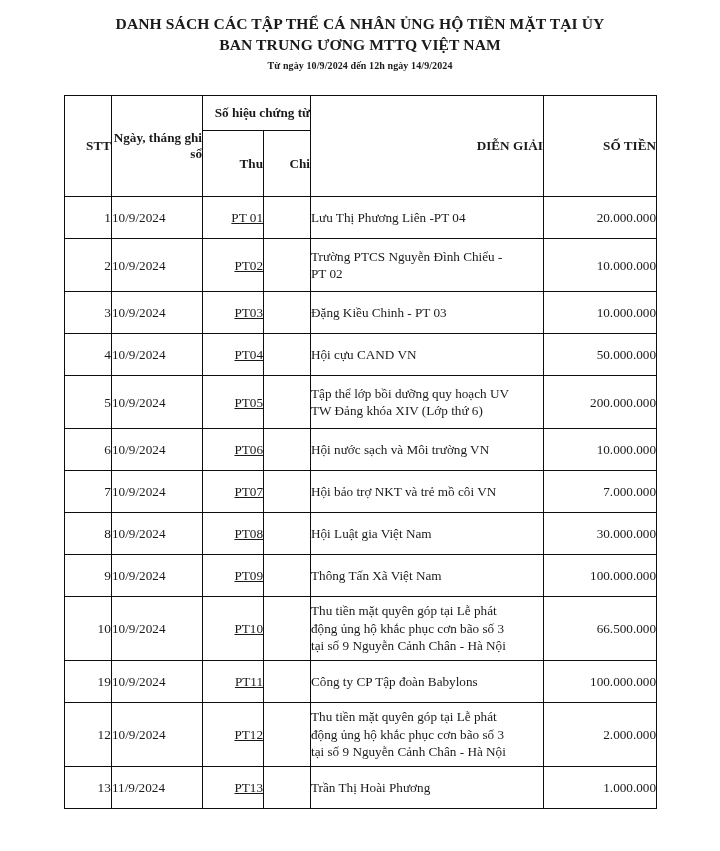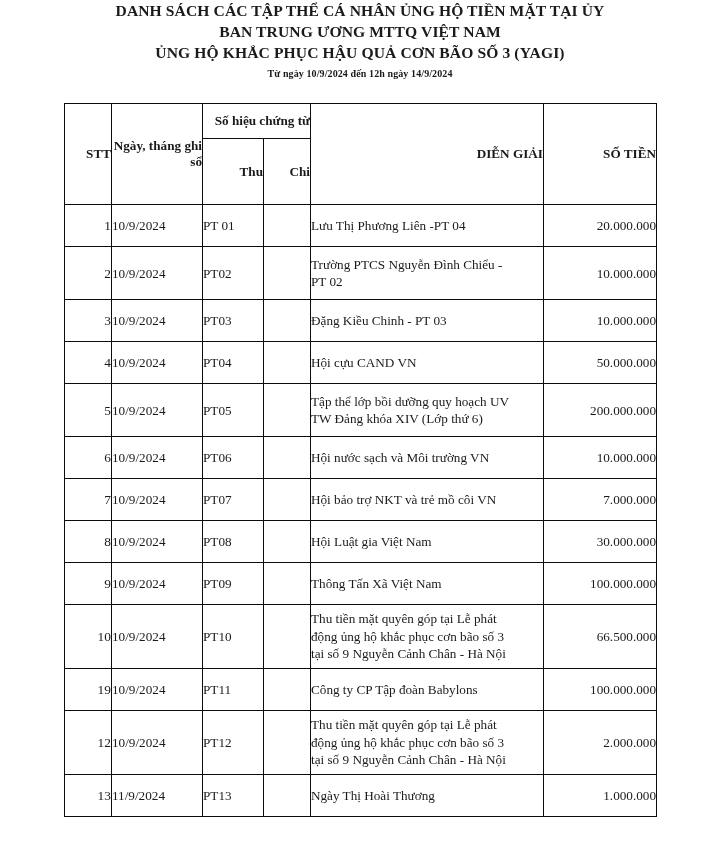--- a/index.html
+++ b/index.html
@@ -19,20 +19,21 @@
 
   .page {
     width: 720px;
     height: 851px;
     position: relative;
     box-sizing: border-box;
   }
 
   
   .title-block {
+    padding-top: 13px;
     text-align: center;
   }
   .title-line {
     font-weight: bold;
     font-size: 15.6px;
     line-height: 21px;
     letter-spacing: 0.1px;
     white-space: nowrap;
   }
   .title-line.l1 { font-size: 15.6px; }
@@ -97,21 +98,22 @@
   td.c-stt-cell {
     text-align: right;
     vertical-align: bottom;
     padding: 0 6px 2px 0;
     font-size: 13.4px;
   }
   td.c-date-cell {
     text-align: left;
   }
   td.c-thu-cell {
-    text-align: left;
+    text-align: right;
+    text-decoration: underline;
   }
   td.c-chi-cell {
     text-align: center;
   }
   td.c-desc-cell {
     text-align: left;
     padding: 0 4px 0 7px;
   }
   td.c-amt-cell {
     text-align: right;
@@ -127,21 +129,20 @@
   tr.r-3line td { height: 63px; margin-left: 26px; }
 </style>
 </head>
 <body>
 
 <div class="page">
 
   <div class="title-block">
     <div class="title-line l1">DANH SÁCH CÁC TẬP THỂ CÁ NHÂN ỦNG HỘ TIỀN MẶT TẠI ỦY</div>
     <div class="title-line l2">BAN TRUNG ƯƠNG MTTQ VIỆT NAM</div>
-    <div class="title-line l3">ỦNG HỘ KHẮC PHỤC HẬU QUẢ CƠN BÃO SỐ 3 (YAGI)</div>
     <div class="title-line l4">Từ ngày 10/9/2024 đến 12h ngày 14/9/2024</div>
   </div>
 
   <div class="table-wrap">
     <table class="donations">
       <colgroup>
         <col class="c-stt">
         <col class="c-date">
         <col class="c-thu">
         <col class="c-chi">
@@ -289,21 +290,21 @@
               <span class="desc-text">tại số 9 Nguyễn Cảnh Chân - Hà Nội</span>
             </td>
             <td class="c-amt-cell">2.000.000</td>
           </tr>
           <tr class="r-1line">
             <td class="c-stt-cell">13</td>
             <td class="c-date-cell">11/9/2024</td>
             <td class="c-thu-cell">PT13</td>
             <td class="c-chi-cell"></td>
             <td class="c-desc-cell">
-              <span class="desc-text">Ngày Thị Hoài Thương</span>
+              <span class="desc-text">Trần Thị Hoài Phương</span>
             </td>
             <td class="c-amt-cell">1.000.000</td>
           </tr>
         </tbody>
     </table>
   </div>
 
 </div>
 
 </body></html>

